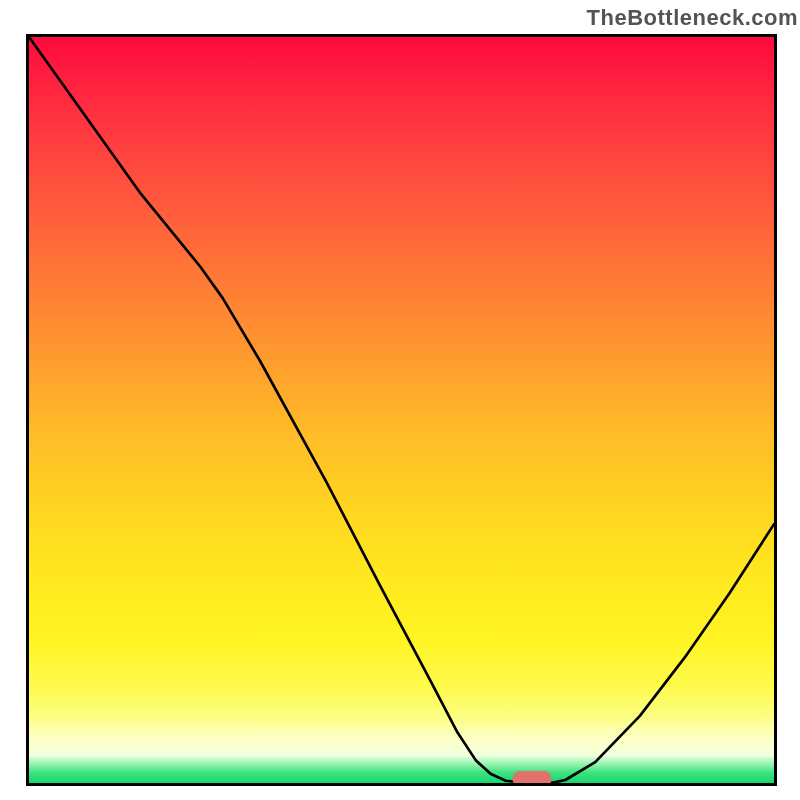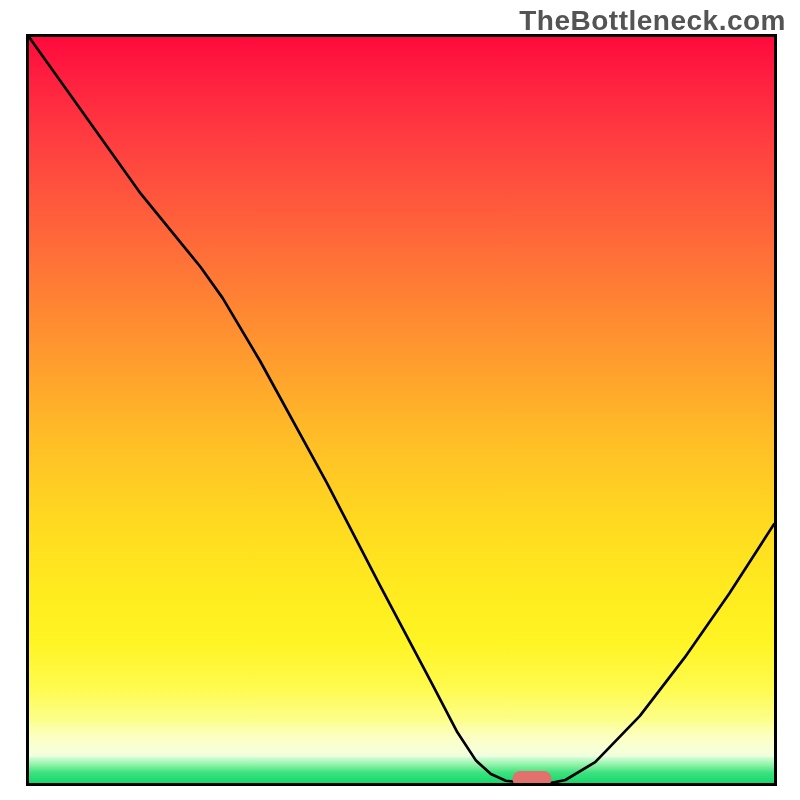--- a/index.html
+++ b/index.html
@@ -12,24 +12,24 @@
     overflow: hidden;
   }
   .wrap {
     position: relative;
     width: 800px;
     height: 800px;
   }
   .credit {
     position: absolute;
     top: 5px;
-    right: 14px;
+    right: 2px;
     font-weight: 700;
     color: #545454;
-    font-size: 28px;
+    font-size: 22px;
     letter-spacing: 0.5px;
   }
   .plot {
     position: absolute;
     left: 26px;
     top: 34px;
     width: 751px;
     height: 752px;
     border: 3px solid #000;
     box-sizing: border-box;

